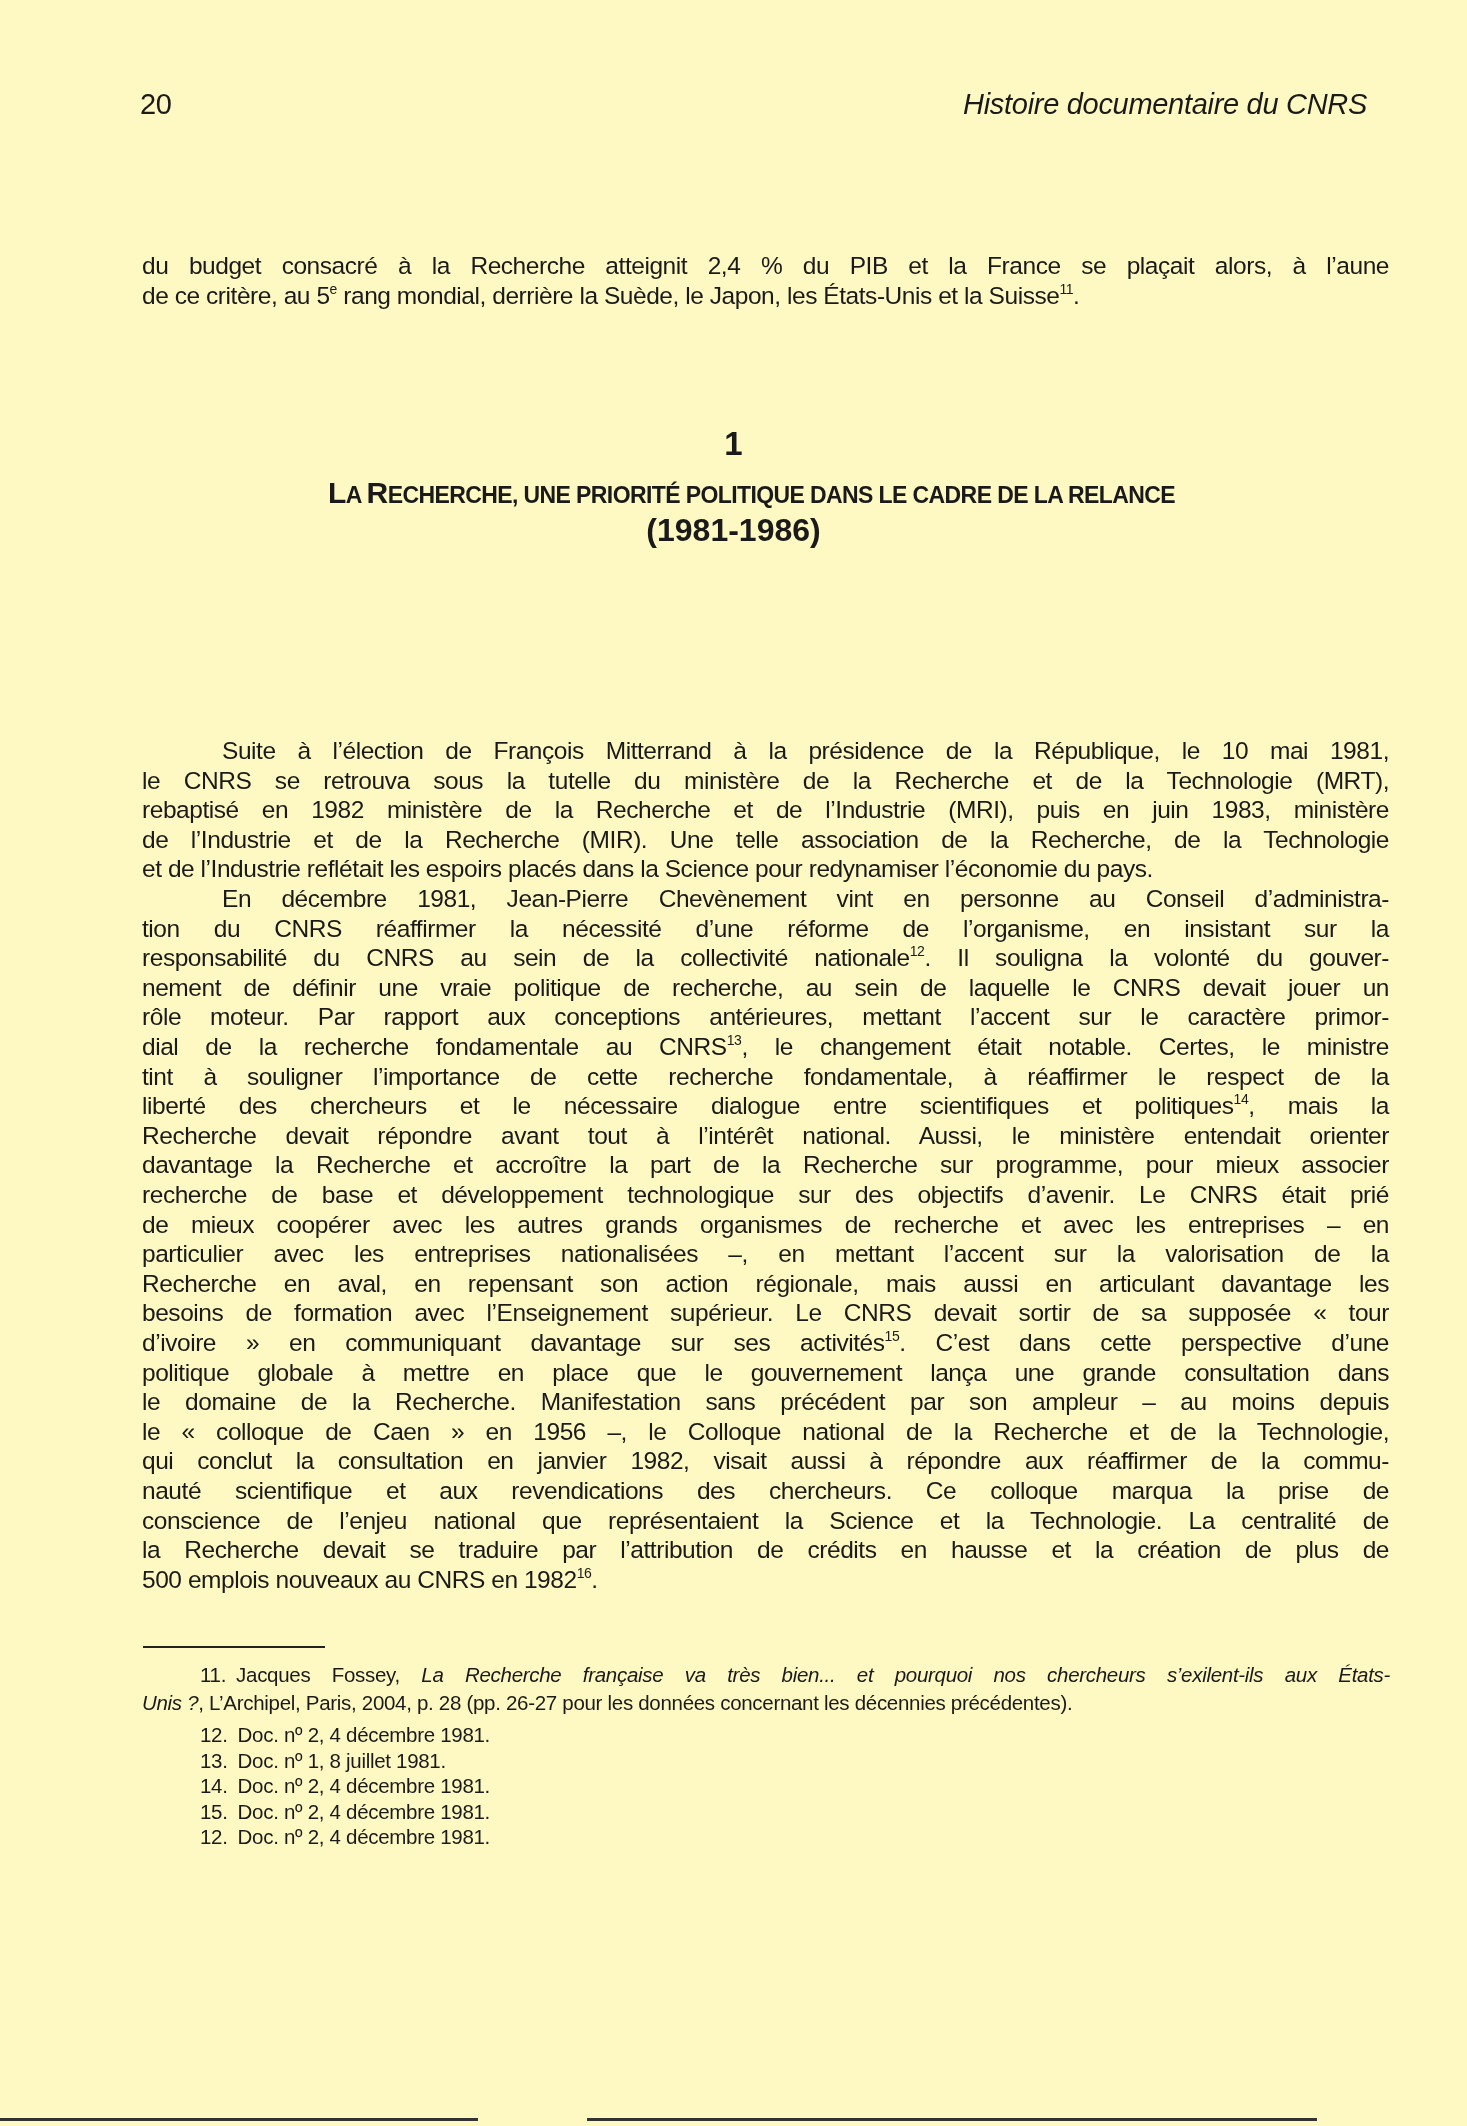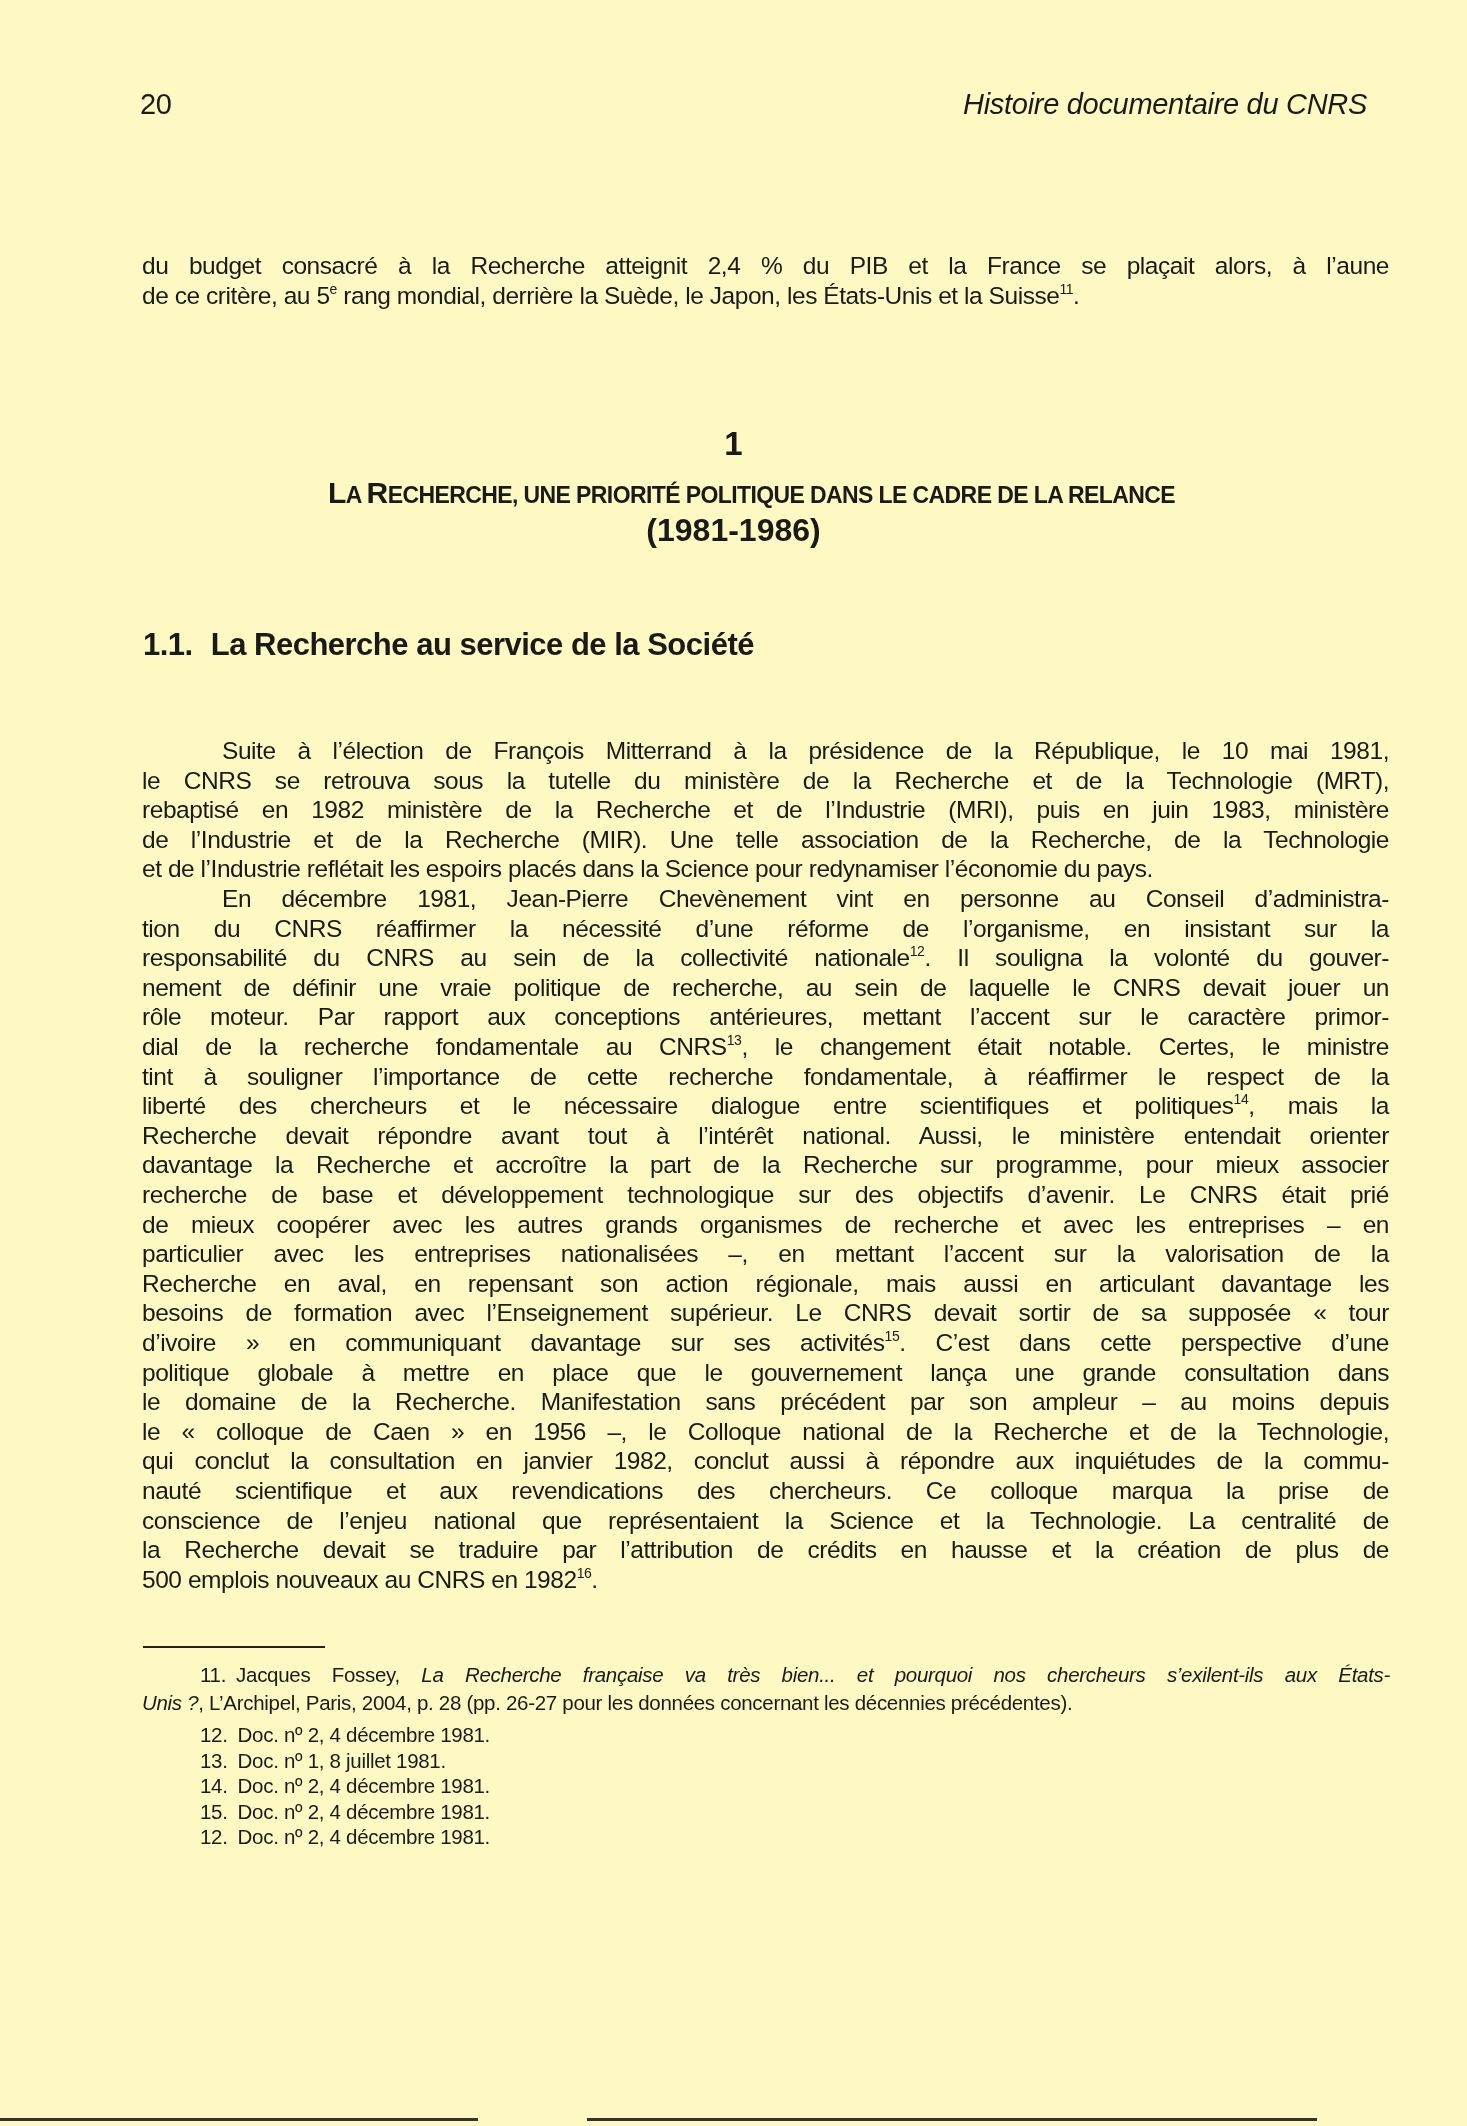--- a/index.html
+++ b/index.html
@@ -36,21 +36,20 @@
   <div class="running-head page-num">20</div>
   <div class="running-head book-title">Histoire documentaire du CNRS</div>
 
   <div class="line" style="top:223px;">du budget consacré à la Recherche atteignit 2,4 % du PIB et la France se plaçait alors, à l’aune</div>
   <div class="line last" style="top:253px;"><span>de ce critère, au 5</span><sup>e</sup><span> rang mondial, derrière la Suède, le Japon, les États-Unis et la Suisse</span><sup>11</sup><span>.</span></div>
 
   <div class="chap-num">1</div>
   <div class="chap-title"><span>L</span><span class="sc">A </span><span>R</span><span class="sc">ECHERCHE, </span><span class="sc">UNE PRIORITÉ POLITIQUE DANS LE CADRE DE LA RELANCE</span></div>
   <div class="chap-years">(1981-1986)</div>
 
-  <div class="sec-title"><span class="num">1.1.</span><span>La Recherche au service de la Société</span></div>
 
   <div id="body-lines">
       <div class="line indent" style="top: 708px;">Suite à l’élection de François Mitterrand à la présidence de la République, le 10 mai 1981,</div>
       <div class="line" style="top: 737.6px;">le CNRS se retrouva sous la tutelle du ministère de la Recherche et de la Technologie (MRT),</div>
       <div class="line" style="top: 767.2px;">rebaptisé en 1982 ministère de la Recherche et de l’Industrie (MRI), puis en juin 1983, ministère</div>
       <div class="line" style="top: 796.8px;">de l’Industrie et de la Recherche (MIR). Une telle association de la Recherche, de la Technologie</div>
       <div class="line last" style="top: 826.4px;">et de l’Industrie reflétait les espoirs placés dans la Science pour redynamiser l’économie du pays.</div>
       <div class="line indent" style="top: 856px;">En décembre 1981, Jean-Pierre Chevènement vint en personne au Conseil d’administra-</div>
       <div class="line" style="top: 885.6px;">tion du CNRS réaffirmer la nécessité d’une réforme de l’organisme, en insistant sur la</div>
       <div class="line" style="top: 915.2px;"><span>responsabilité du CNRS au sein de la collectivité nationale</span><sup>12</sup><span>. Il souligna la volonté du gouver-</span></div>
@@ -63,21 +62,21 @@
       <div class="line" style="top: 1122.4px;">davantage la Recherche et accroître la part de la Recherche sur programme, pour mieux associer</div>
       <div class="line" style="top: 1152px;">recherche de base et développement technologique sur des objectifs d’avenir. Le CNRS était prié</div>
       <div class="line" style="top: 1181.6px;">de mieux coopérer avec les autres grands organismes de recherche et avec les entreprises – en</div>
       <div class="line" style="top: 1211.2px;">particulier avec les entreprises nationalisées –, en mettant l’accent sur la valorisation de la</div>
       <div class="line" style="top: 1240.8px;">Recherche en aval, en repensant son action régionale, mais aussi en articulant davantage les</div>
       <div class="line" style="top: 1270.4px;">besoins de formation avec l’Enseignement supérieur. Le CNRS devait sortir de sa supposée « tour</div>
       <div class="line" style="top: 1300px;"><span>d’ivoire » en communiquant davantage sur ses activités</span><sup>15</sup><span>. C’est dans cette perspective d’une</span></div>
       <div class="line" style="top: 1329.6px;">politique globale à mettre en place que le gouvernement lança une grande consultation dans</div>
       <div class="line" style="top: 1359.2px;">le domaine de la Recherche. Manifestation sans précédent par son ampleur – au moins depuis</div>
       <div class="line" style="top: 1388.8px;">le « colloque de Caen » en 1956 –, le Colloque national de la Recherche et de la Technologie,</div>
-      <div class="line" style="top: 1418.4px;">qui conclut la consultation en janvier 1982, conclut aussi à répondre aux inquiétudes de la commu-</div>
+      <div class="line" style="top: 1418.4px;">qui conclut la consultation en janvier 1982, visait aussi à répondre aux réaffirmer de la commu-</div>
       <div class="line" style="top: 1448px;">nauté scientifique et aux revendications des chercheurs. Ce colloque marqua la prise de</div>
       <div class="line" style="top: 1477.6px;">conscience de l’enjeu national que représentaient la Science et la Technologie. La centralité de</div>
       <div class="line" style="top: 1507.2px;">la Recherche devait se traduire par l’attribution de crédits en hausse et la création de plus de</div>
       <div class="line last" style="top: 1536.8px;"><span>500 emplois nouveaux au CNRS en 1982</span><sup>16</sup><span>.</span></div>
     </div>
 
   <div class="fn-rule"></div>
   <div class="fn first" style="top:1662px;"><span class="num">11.</span><span>Jacques Fossey, </span><i>La Recherche française va très bien... et pourquoi nos chercheurs s’exilent-ils aux États-</i></div>
   <div class="fn cont" style="top:1690px;"><i>Unis ?</i><span>, L’Archipel, Paris, 2004, p. 28 (pp. 26-27 pour les données concernant les décennies précédentes).</span></div>
   <div id="fn-others">

